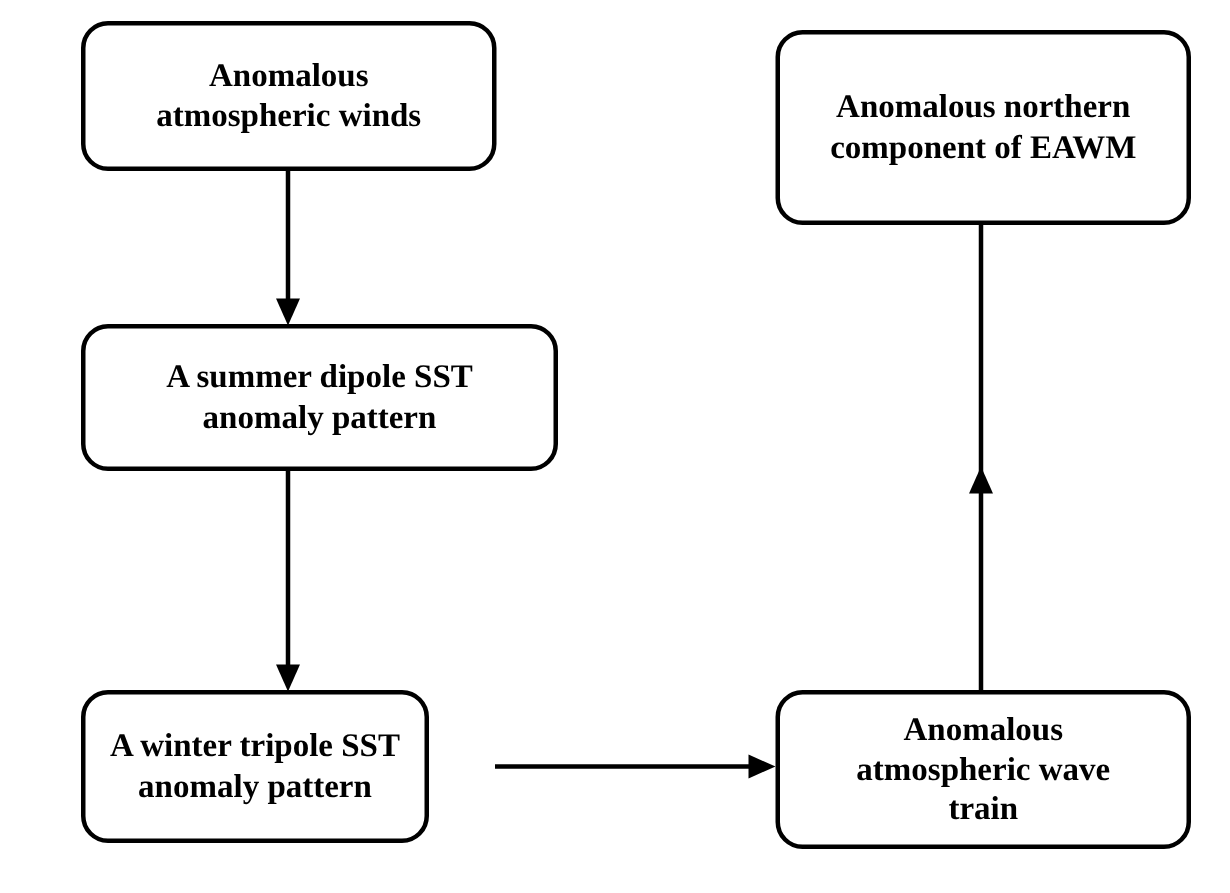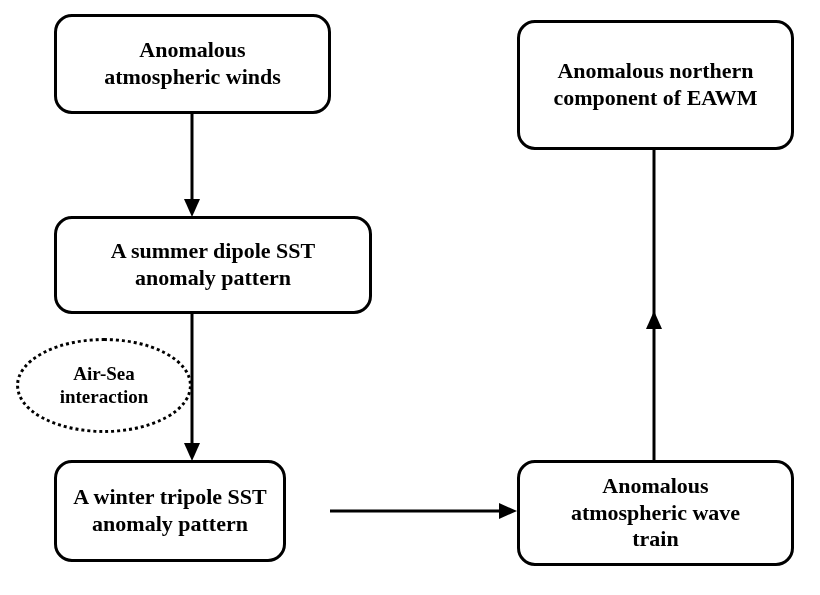--- a/index.html
+++ b/index.html
@@ -106,24 +106,20 @@
   <div class="node" style="left:54px; top:14px; width:277px; height:100px;">
     <span class="label">Anomalous
 atmospheric winds</span>
   </div>
 
   <div class="node" style="left:54px; top:216px; width:318px; height:98px;">
     <span class="label">A summer dipole SST
 anomaly pattern</span>
   </div>
 
-  <div class="ellipse-node" style="left:16px; top:338px; width:176px; height:95px;">
-    <span class="label">Air-Sea
-interaction</span>
-  </div>
 
   <div class="node" style="left:54px; top:460px; width:232px; height:102px;">
     <span class="label">A winter tripole SST
 anomaly pattern</span>
   </div>
 
   <div class="node" style="left:517px; top:20px; width:277px; height:130px;">
     <span class="label">Anomalous northern
 component of EAWM</span>
   </div>

